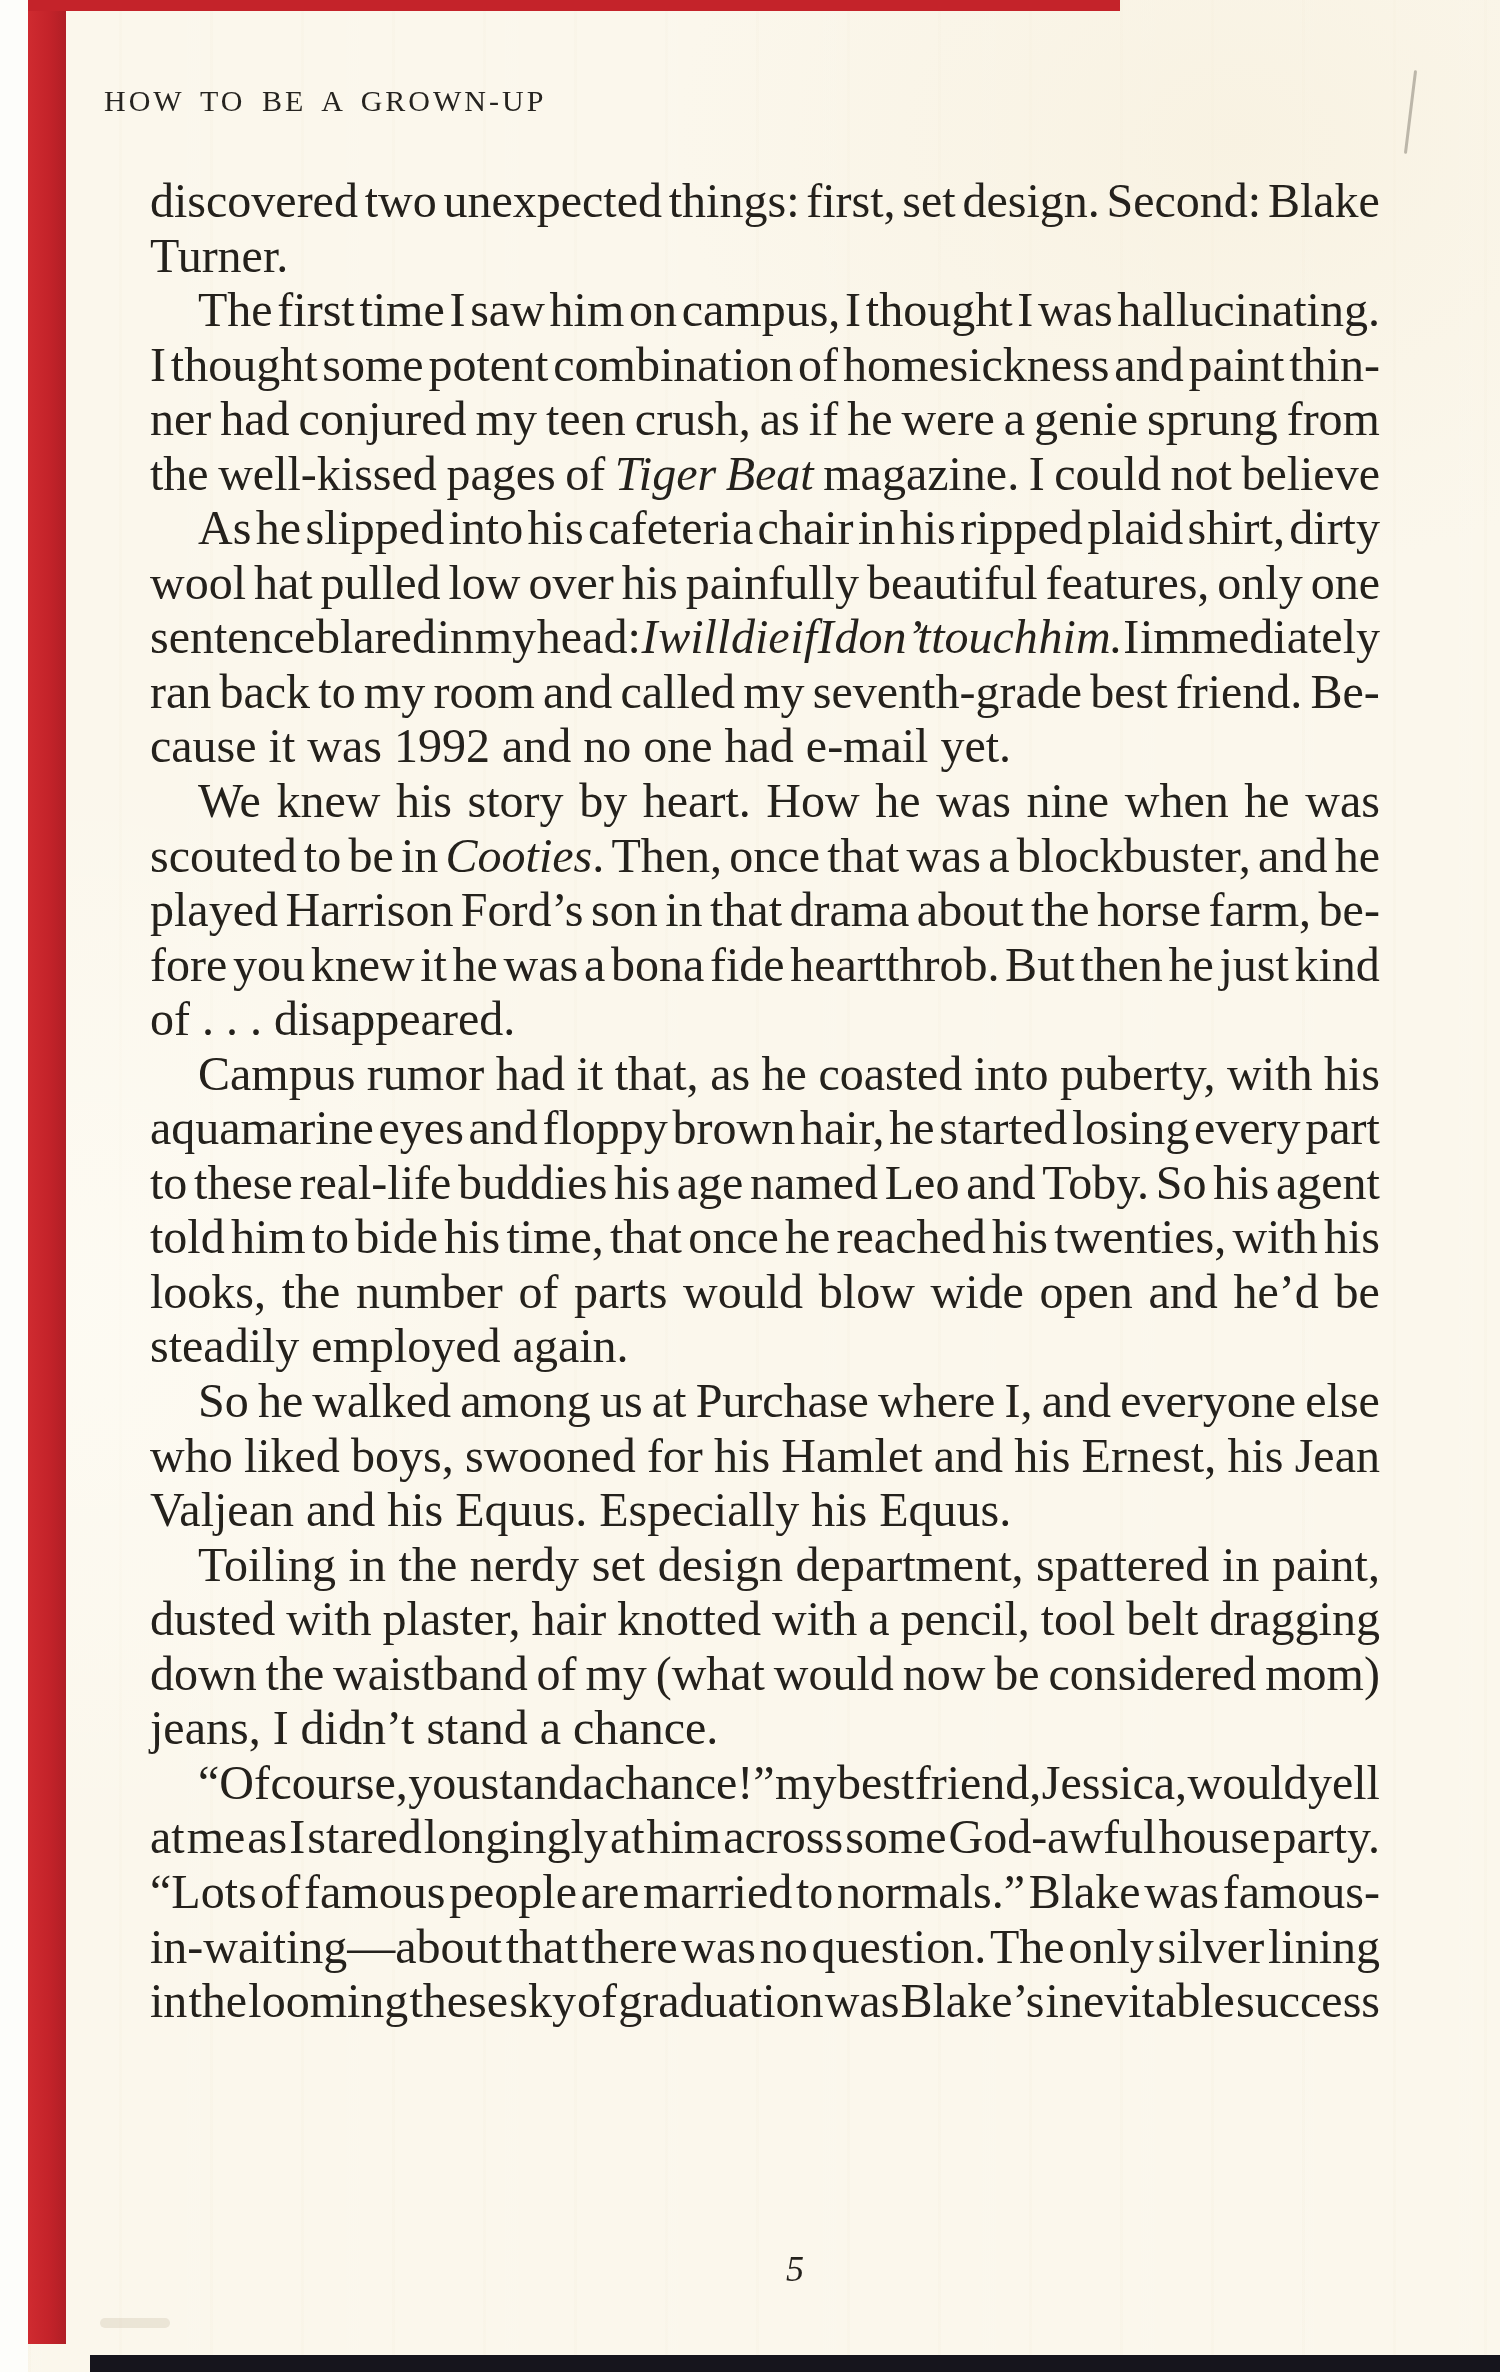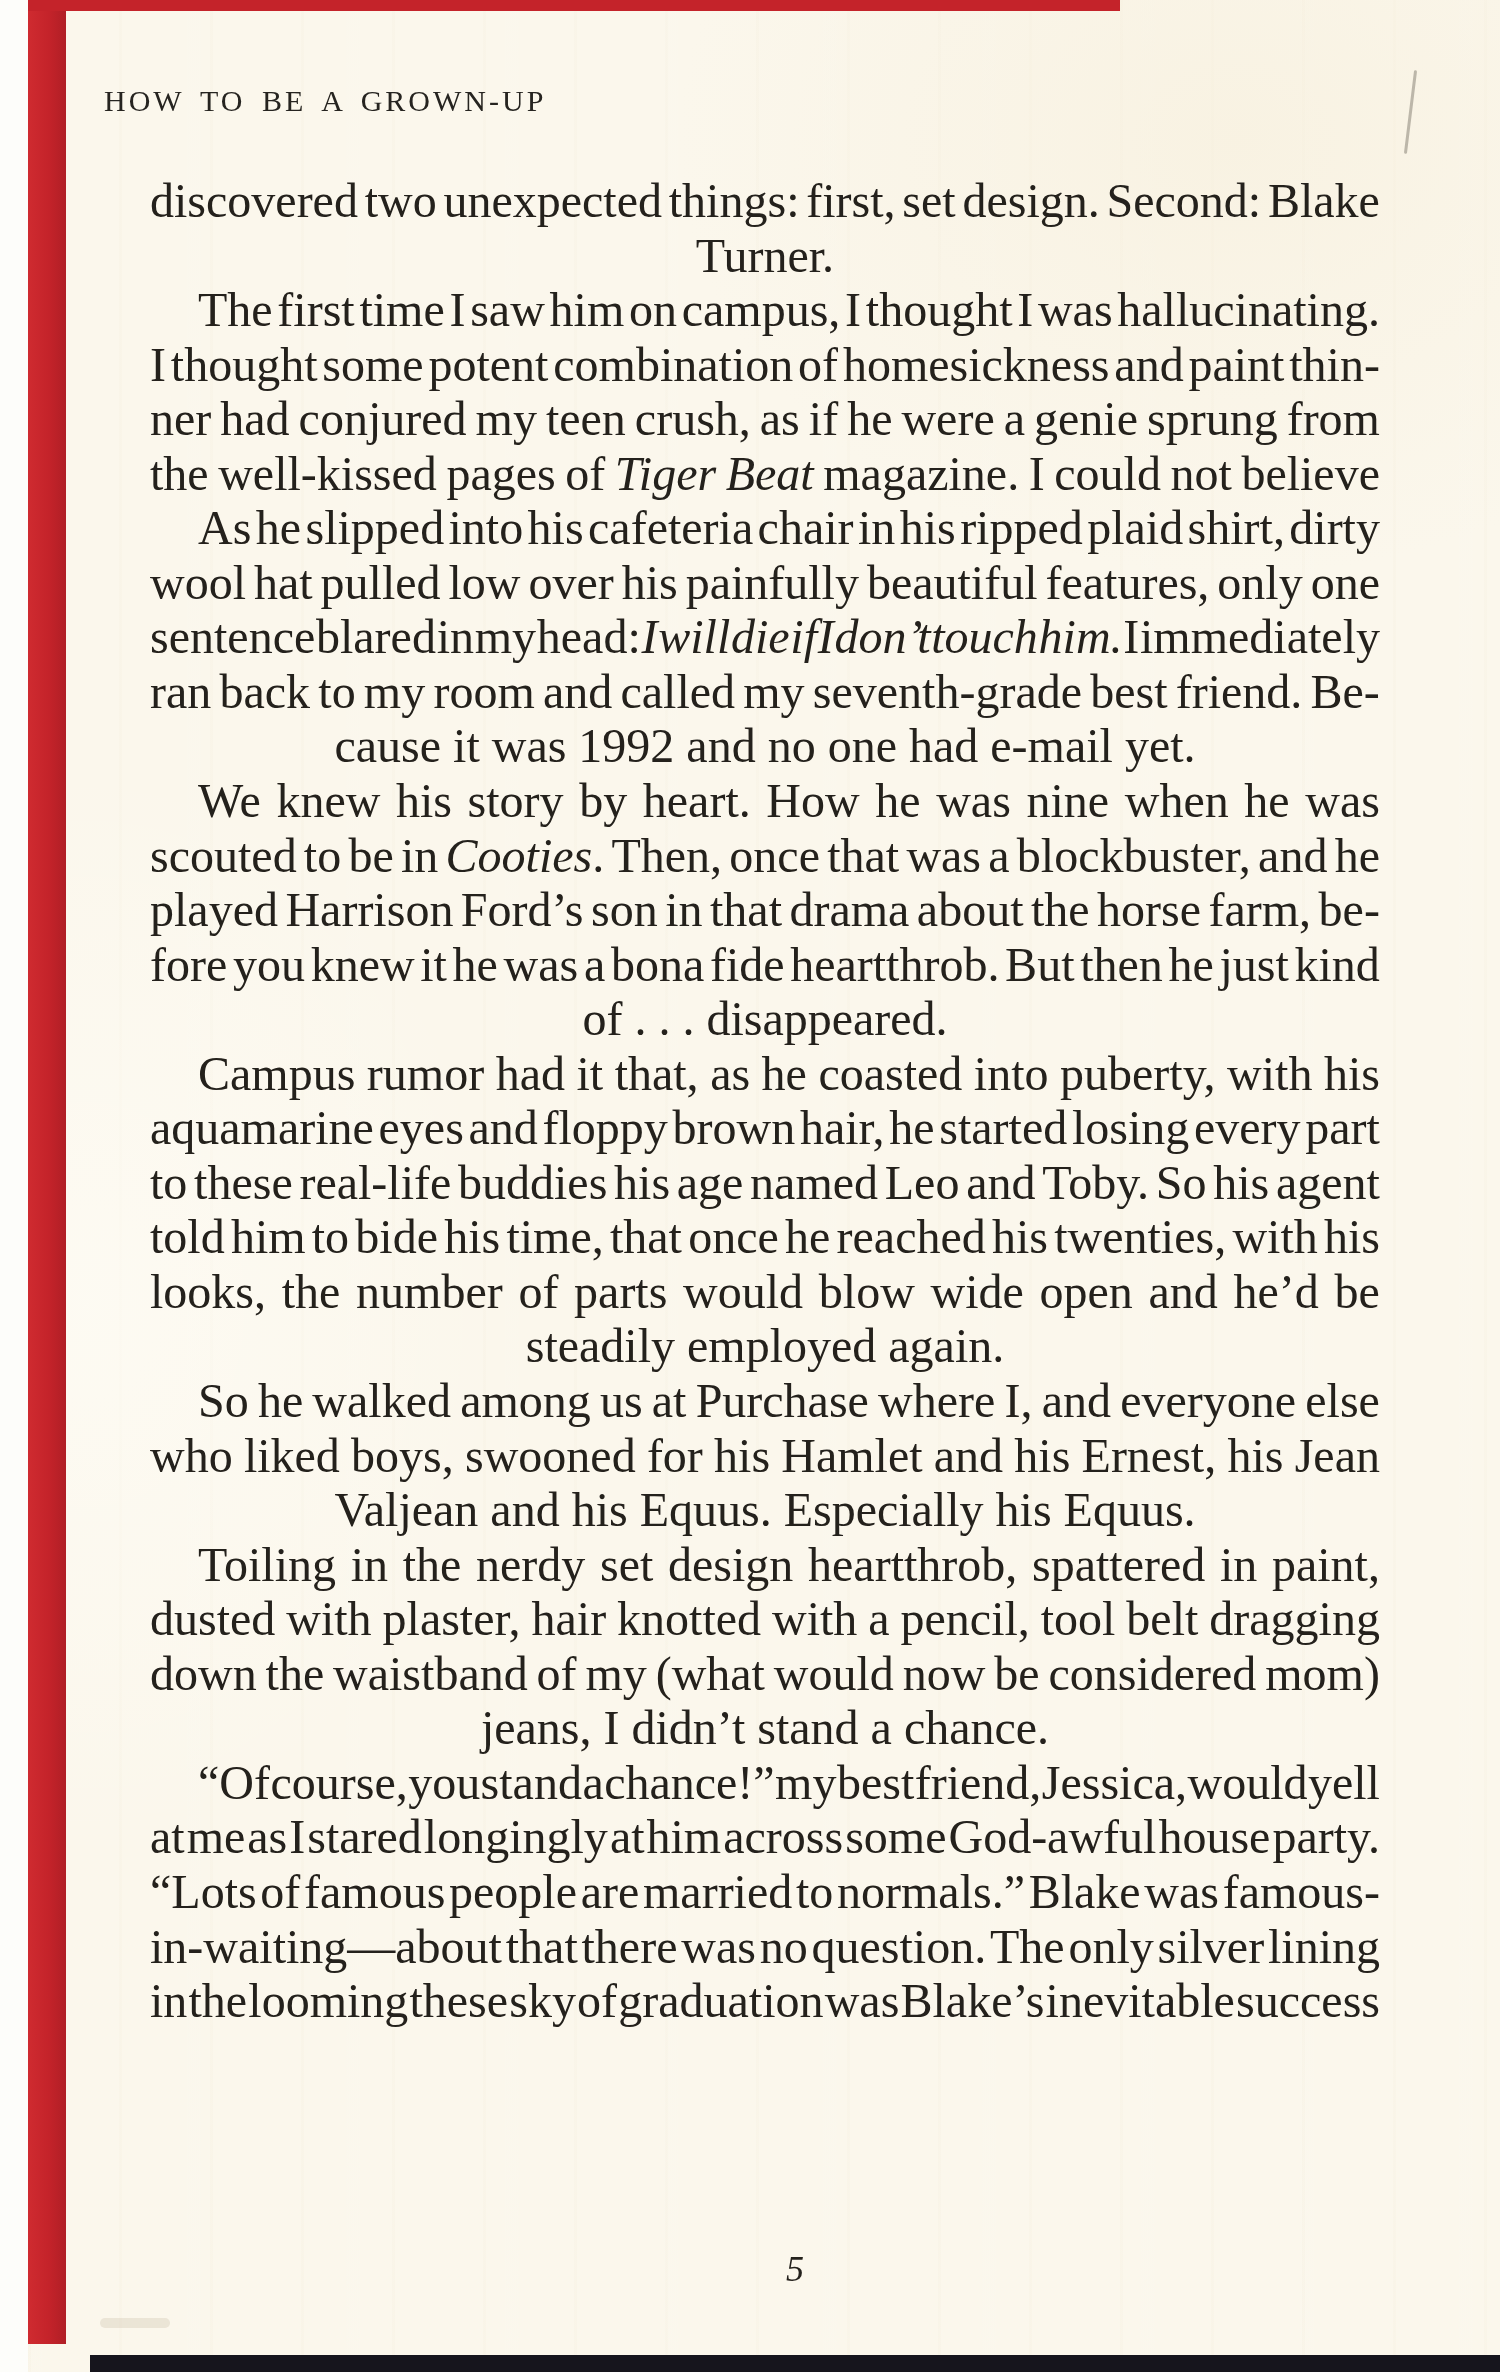--- a/index.html
+++ b/index.html
@@ -39,21 +39,21 @@
     color:#262420;
   }
   .body-text{
     position:absolute;left:150px;top:174px;width:1230px;
     font-size:48px;color:#24211c;
   }
   .line{
     display:flex;justify-content:space-between;
     height:54.55px;line-height:54.55px;white-space:nowrap;
   }
-  .line.last{display:block;text-align:center;}
+  .line.last{display:block;}
   .line.ind{padding-left:48px;}
   .it{font-style:italic;}
   .page-number{
     position:absolute;left:150px;top:2248px;width:1230px;
     text-align:center;transform:translateX(30px);
     font-style:italic;font-size:36px;color:#24211c;
   }
   .pen-mark{
     position:absolute;left:1409px;top:70px;width:3px;height:84px;
     background:rgba(128,122,110,0.5);transform:rotate(7deg);border-radius:2px;
@@ -371,21 +371,21 @@
       <span><span>Jean</span></span>
     </div>
     <div class="line last"><span>Valjean and his Equus. Especially his Equus.</span></div>
     <div class="line ind">
       <span><span>Toiling</span></span>
       <span><span>in</span></span>
       <span><span>the</span></span>
       <span><span>nerdy</span></span>
       <span><span>set</span></span>
       <span><span>design</span></span>
-      <span><span>heartthrob,</span></span>
+      <span><span>department,</span></span>
       <span><span>spattered</span></span>
       <span><span>in</span></span>
       <span><span>paint,</span></span>
     </div>
     <div class="line">
       <span><span>dusted</span></span>
       <span><span>with</span></span>
       <span><span>plaster,</span></span>
       <span><span>hair</span></span>
       <span><span>knotted</span></span>

